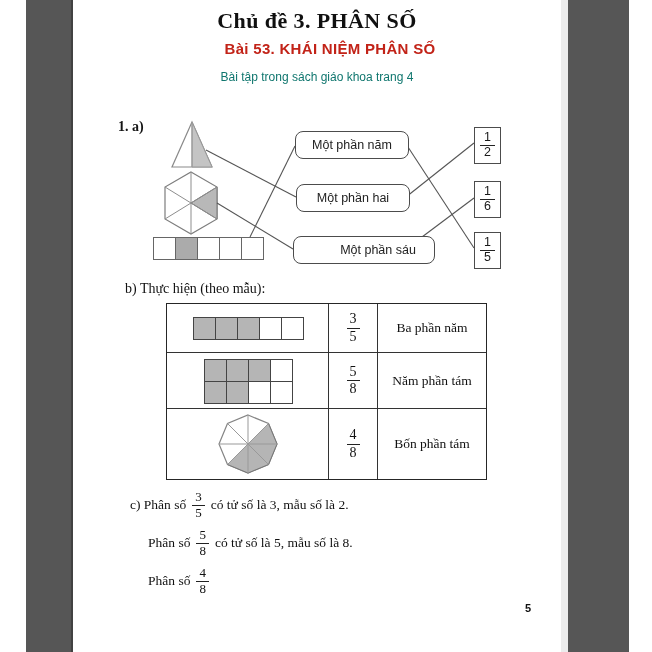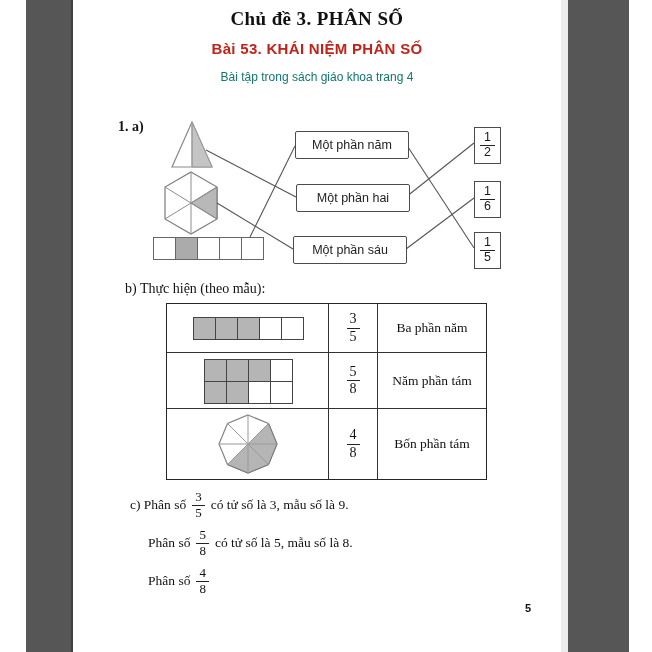--- a/index.html
+++ b/index.html
@@ -5,36 +5,36 @@
   html,body{margin:0;padding:0;}
   body{
     width:652px;height:652px;position:relative;overflow:hidden;
     background:#ffffff;font-family:"Liberation Serif",serif;color:#141414;
   }
   .bar-left{position:absolute;left:26px;top:0;width:45px;height:652px;background:#565656;border-right:2px solid #414141;}
   .edge-strip{position:absolute;left:561px;top:0;width:7px;height:652px;background:#ececec;}
   .bar-right{position:absolute;left:568px;top:0;width:61px;height:652px;background:#565656;}
 
   .chapter-title{position:absolute;left:72px;top:8px;width:490px;text-align:center;
-    font-family:"Liberation Serif",serif;font-weight:bold;font-size:19px;letter-spacing:.4px;color:#101010;}
+    font-family:"Liberation Serif",serif;font-weight:bold;font-size:22px;letter-spacing:.4px;color:#101010;}
   .lesson-title{position:absolute;left:72px;top:40px;width:490px;text-align:center;
-    font-family:"Liberation Sans",sans-serif;font-weight:bold;font-size:15px;letter-spacing:.3px;color:#c22318;}
+    font-family:"Liberation Sans",sans-serif;font-weight:bold;font-size:15px;letter-spacing:.3px;color:#c22318;padding-left:13px;}
   .note-line{position:absolute;left:72px;top:70px;width:490px;text-align:center;
     font-family:"Liberation Sans",sans-serif;font-size:12px;color:#0f766e;}
 
   .ex-label{position:absolute;left:118px;top:119px;font-weight:bold;font-size:14px;}
 
   .match-svg{position:absolute;left:72px;top:105px;}
 
-  .pill{position:absolute;width:112px;height:26px;border:1px solid #4c4c4c;border-radius:2px;
+  .pill{position:absolute;width:112px;height:26px;border:1px solid #4c4c4c;border-radius:8px;
     display:flex;align-items:center;justify-content:center;background:#fff;
     font-family:"Liberation Sans",sans-serif;font-size:12.5px;color:#222;}
   .pill-1{left:295px;top:131px;}
   .pill-2{left:296px;top:184px;}
-  .pill-3{left:293px;top:236px;}
+  .pill-3{left:293px;top:236px;padding-left:28px;}
 
   .frac-box{position:absolute;width:25px;height:35px;border:1px solid #4c4c4c;background:#fff;
     display:flex;flex-direction:column;align-items:center;justify-content:center;
     font-family:"Liberation Sans",sans-serif;font-size:12.5px;line-height:1.1;color:#1a1a1a;}
   .frac-box .num{border-bottom:1px solid #222;padding:0 4px;}
   .fbox-1{left:474px;top:127px;}
   .fbox-2{left:474px;top:181px;}
   .fbox-3{left:474px;top:232px;}
 
   .partb-heading{position:absolute;left:125px;top:281px;font-size:14px;color:#111;}
@@ -201,21 +201,21 @@
     <span class="tname">Bốn phần tám</span>
   </div>
 </div>
 
 <div class="cline cline-1">
   <span>c) Phân số</span>
   <span class="cfrac">
     <span class="num">3</span>
     <span class="den">5</span>
   </span>
-  <span>có tử số là 3, mẫu số là 9.</span>
+  <span>có tử số là 3, mẫu số là 2.</span>
 </div>
 <div class="cline cline-2">
   <span>Phân số</span>
   <span class="cfrac">
     <span class="num">5</span>
     <span class="den">8</span>
   </span>
   <span>có tử số là 5, mẫu số là 8.</span>
 </div>
 <div class="cline cline-3">

